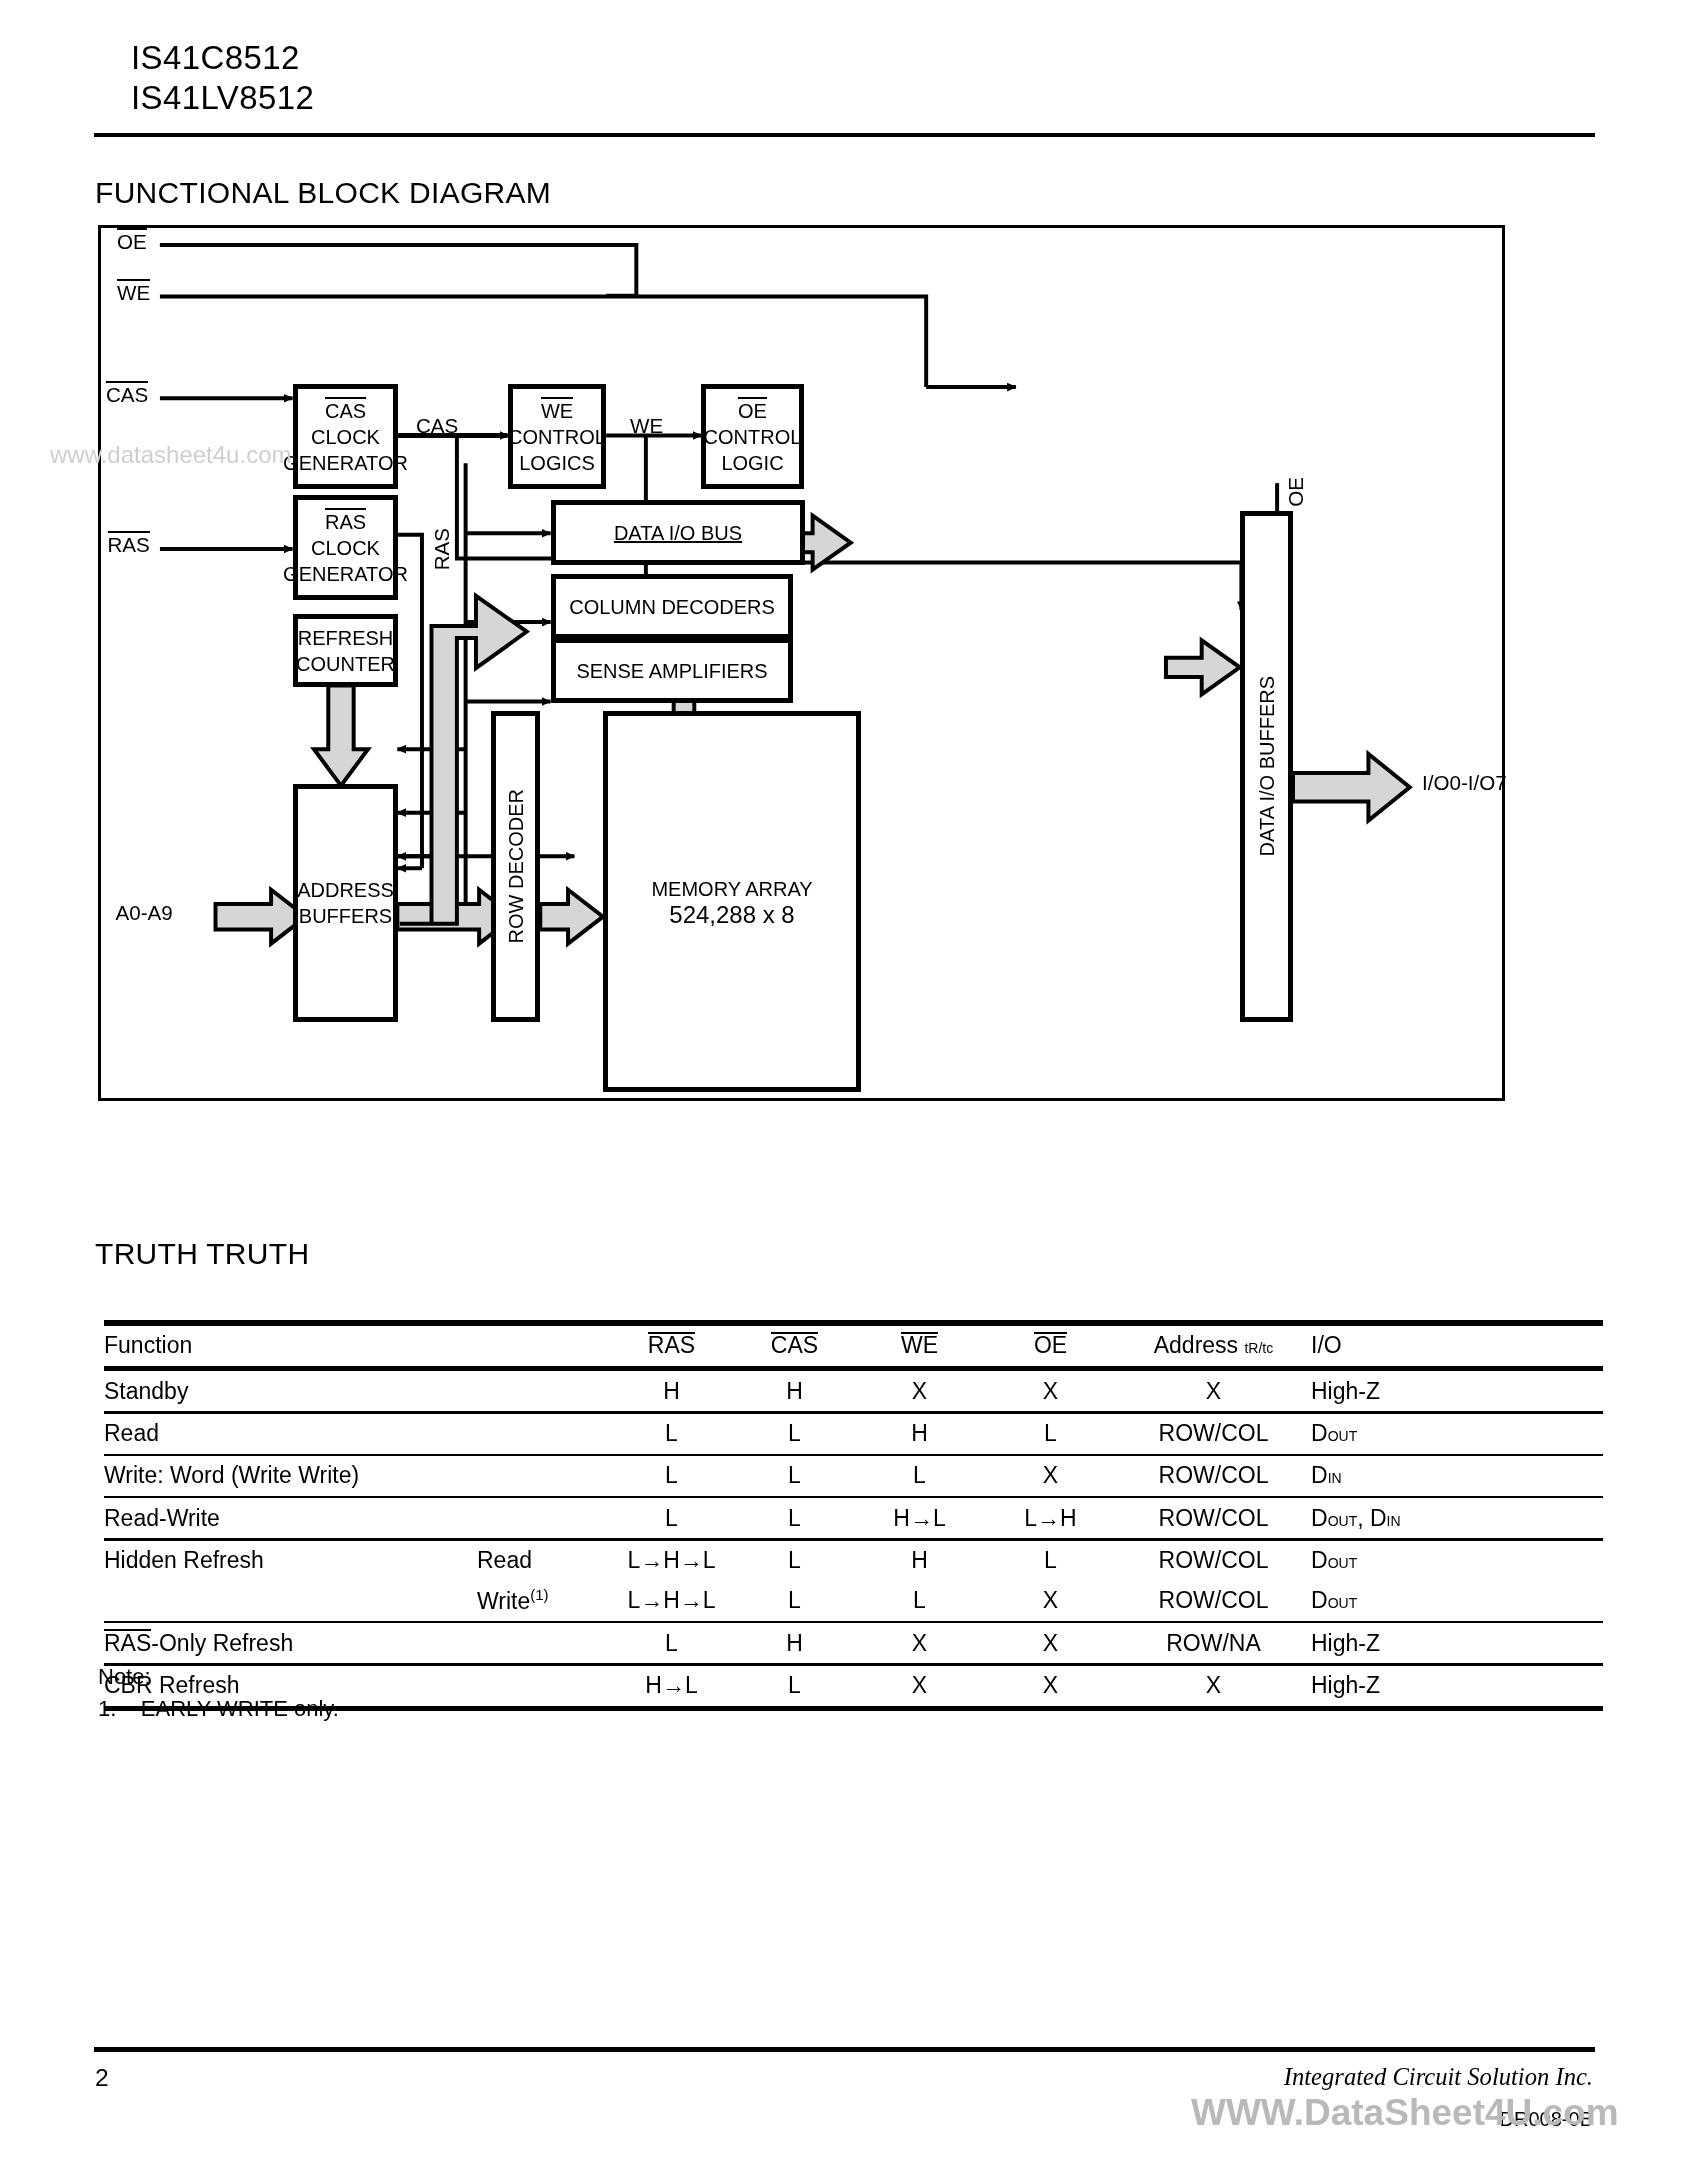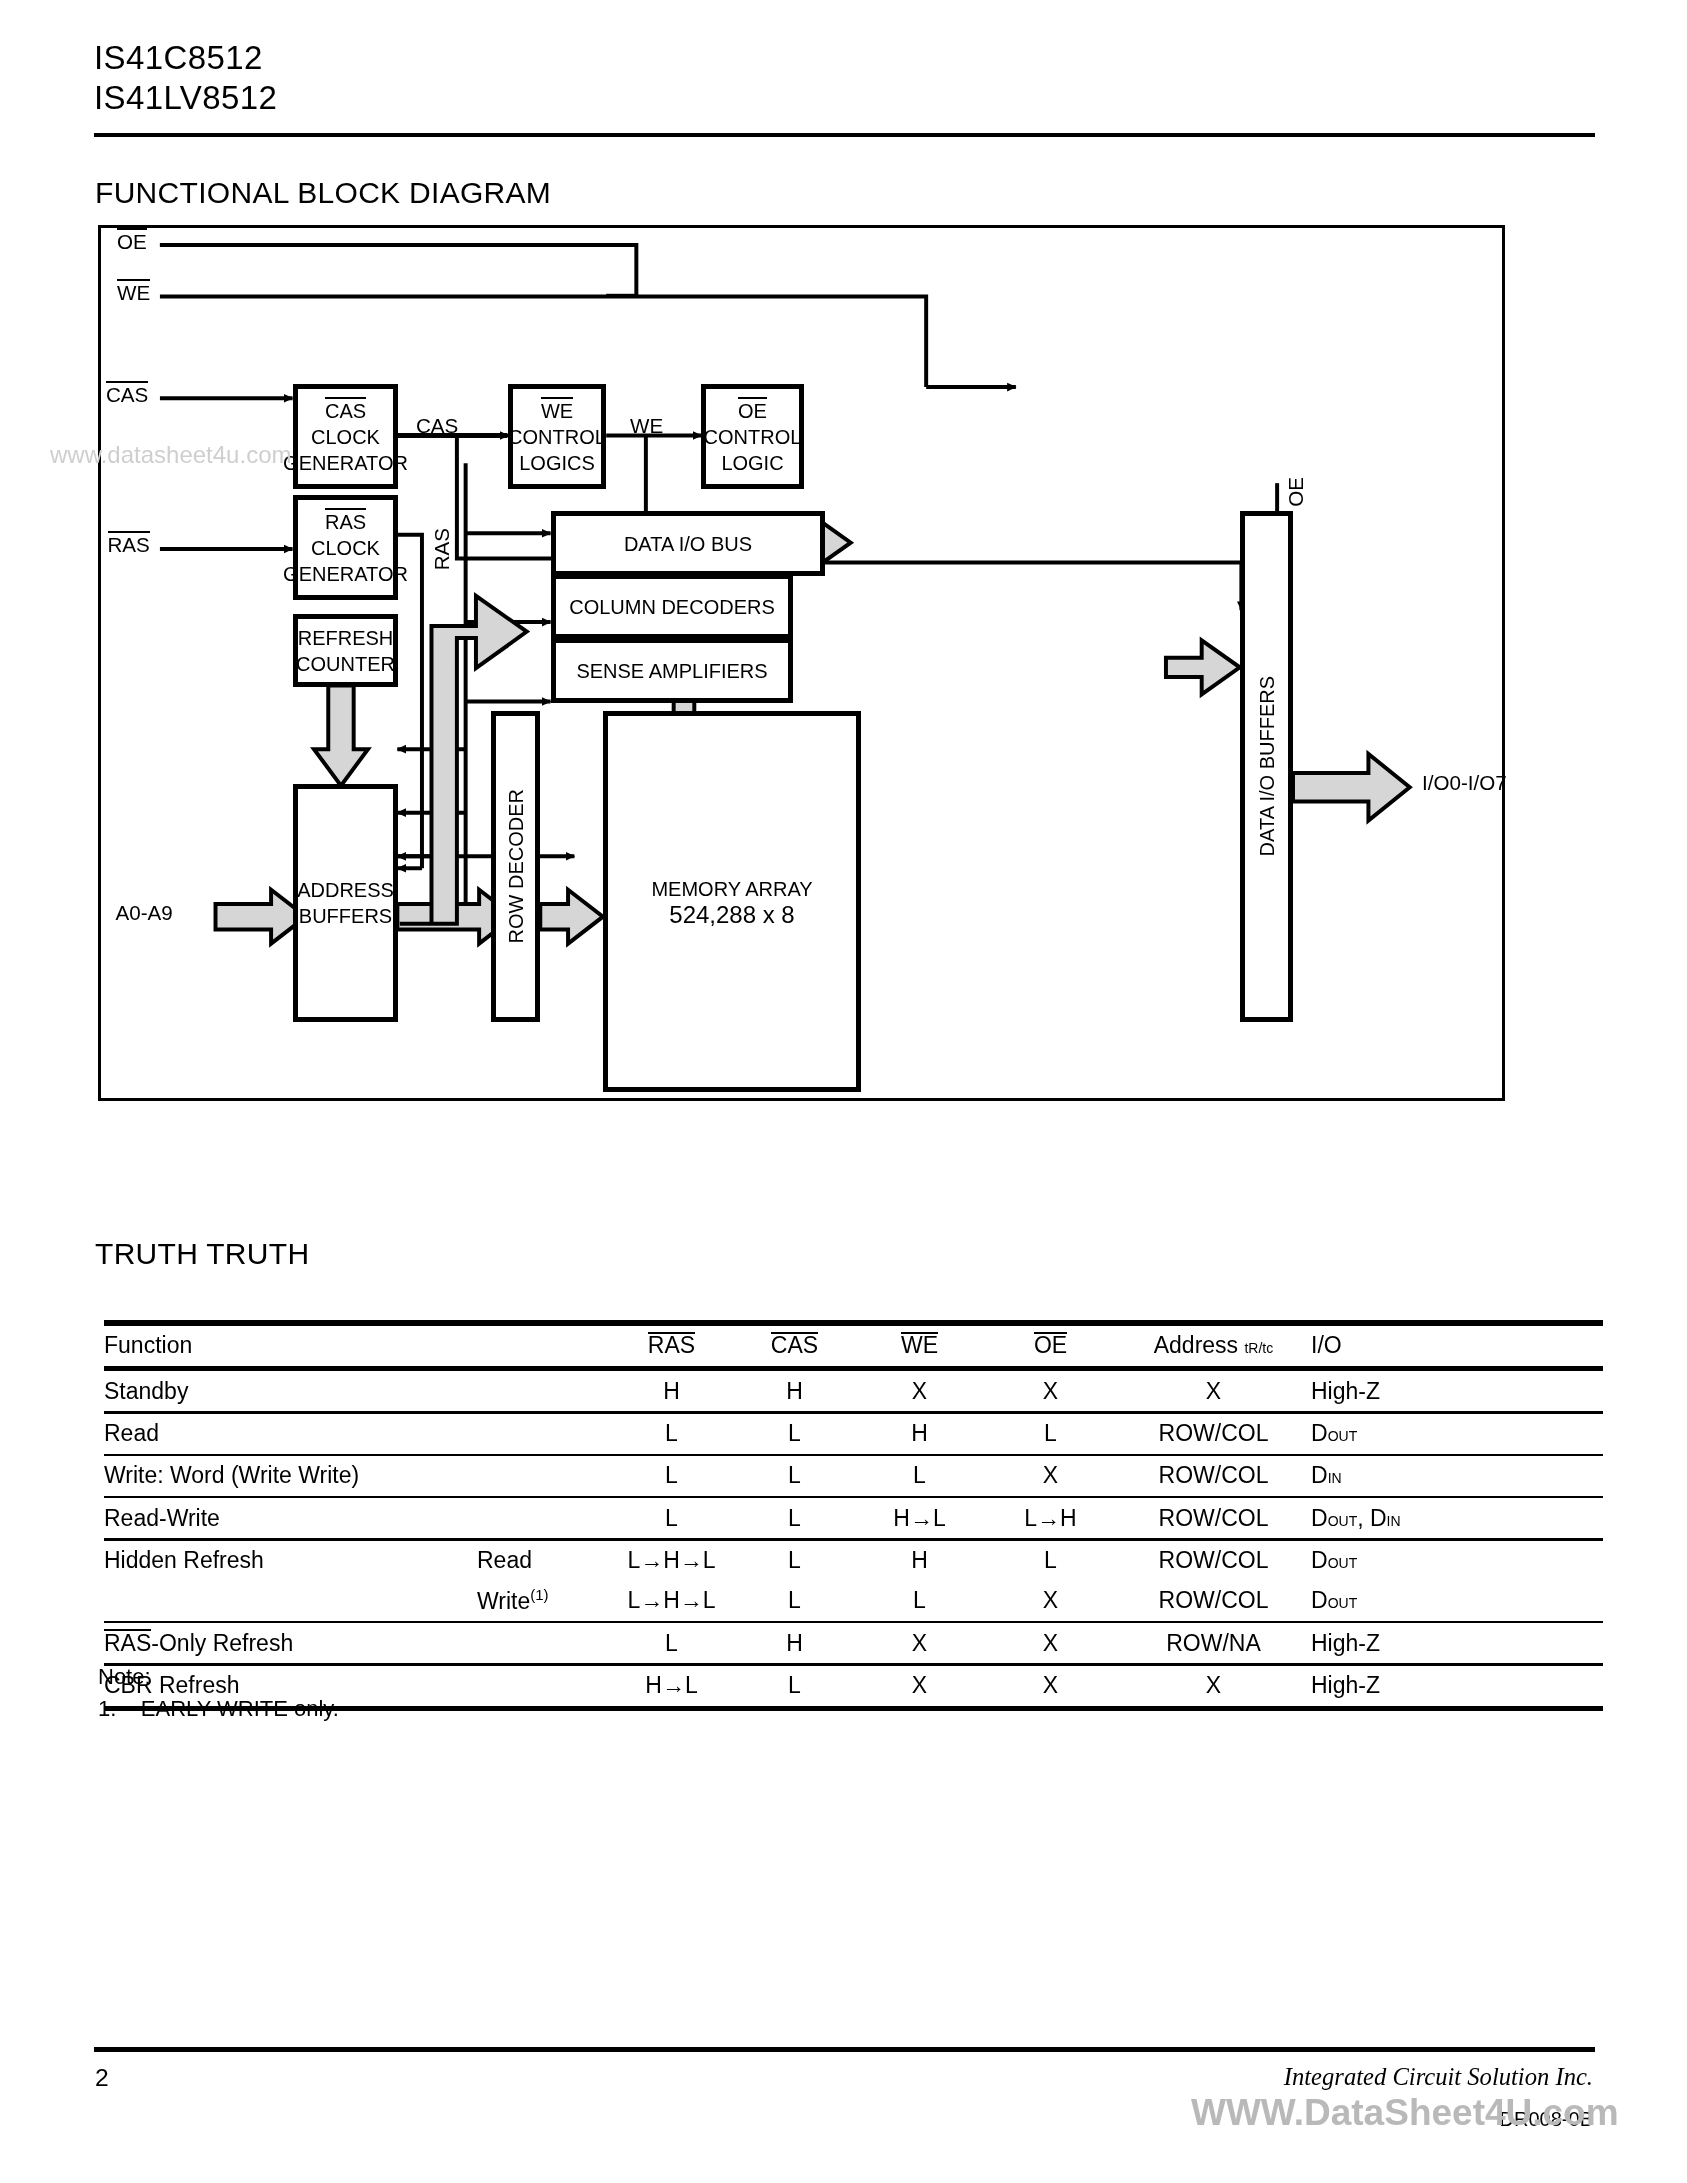--- a/index.html
+++ b/index.html
@@ -5,21 +5,21 @@
   html,body{margin:0;padding:0;}
   body{
     width:1687px;height:2183px;background:#fff;
     font-family:"Liberation Sans","DejaVu Sans",sans-serif;
     color:#000;position:relative;overflow:hidden;
   }
   .page{position:absolute;left:0;top:0;width:1687px;height:2183px;}
 
   
   .hdr{position:absolute;left:94px;top:38px;}
-  .hdr .pn{font-size:33px;line-height:40px;letter-spacing:0.4px;}
+  .hdr .pn{font-size:33px;line-height:40px;letter-spacing:0.4px;margin-left:37px;}
   .hdr-rule{position:absolute;left:94px;top:133px;width:1501px;height:4px;background:#000;}
 
   .logo{position:absolute;left:1334px;top:14.3px;width:198px;height:115px;}
   .logo svg{display:block;}
 
   
   .sect-title{position:absolute;font-size:30px;letter-spacing:0.3px;}
   #fbd-title{left:95px;top:176px;}
   #tt-title{left:95px;top:1237px;}
 
@@ -232,21 +232,21 @@
     <div class="blk" style="left:195px;top:389px;width:105px;height:73px;">
       <div>REFRESH</div>
       <div>COUNTER</div>
     </div>
 
     <div class="blk" style="left:195px;top:559px;width:105px;height:238px;">
       <div>ADDRESS</div>
       <div>BUFFERS</div>
     </div>
 
-    <div class="blk" style="left:453px;top:286px;width:274px;height:65px;">
+    <div class="blk" style="left:453px;top:275px;width:254px;height:65px;text-decoration:underline;">
       <div>DATA I/O BUS</div>
     </div>
     <div class="blk" style="left:453px;top:349px;width:242px;height:65px;">
       <div>COLUMN DECODERS</div>
     </div>
     <div class="blk" style="left:453px;top:413px;width:242px;height:65px;">
       <div>SENSE AMPLIFIERS</div>
     </div>
 
     <div class="blk" style="left:393px;top:486px;width:49px;height:311px;">

